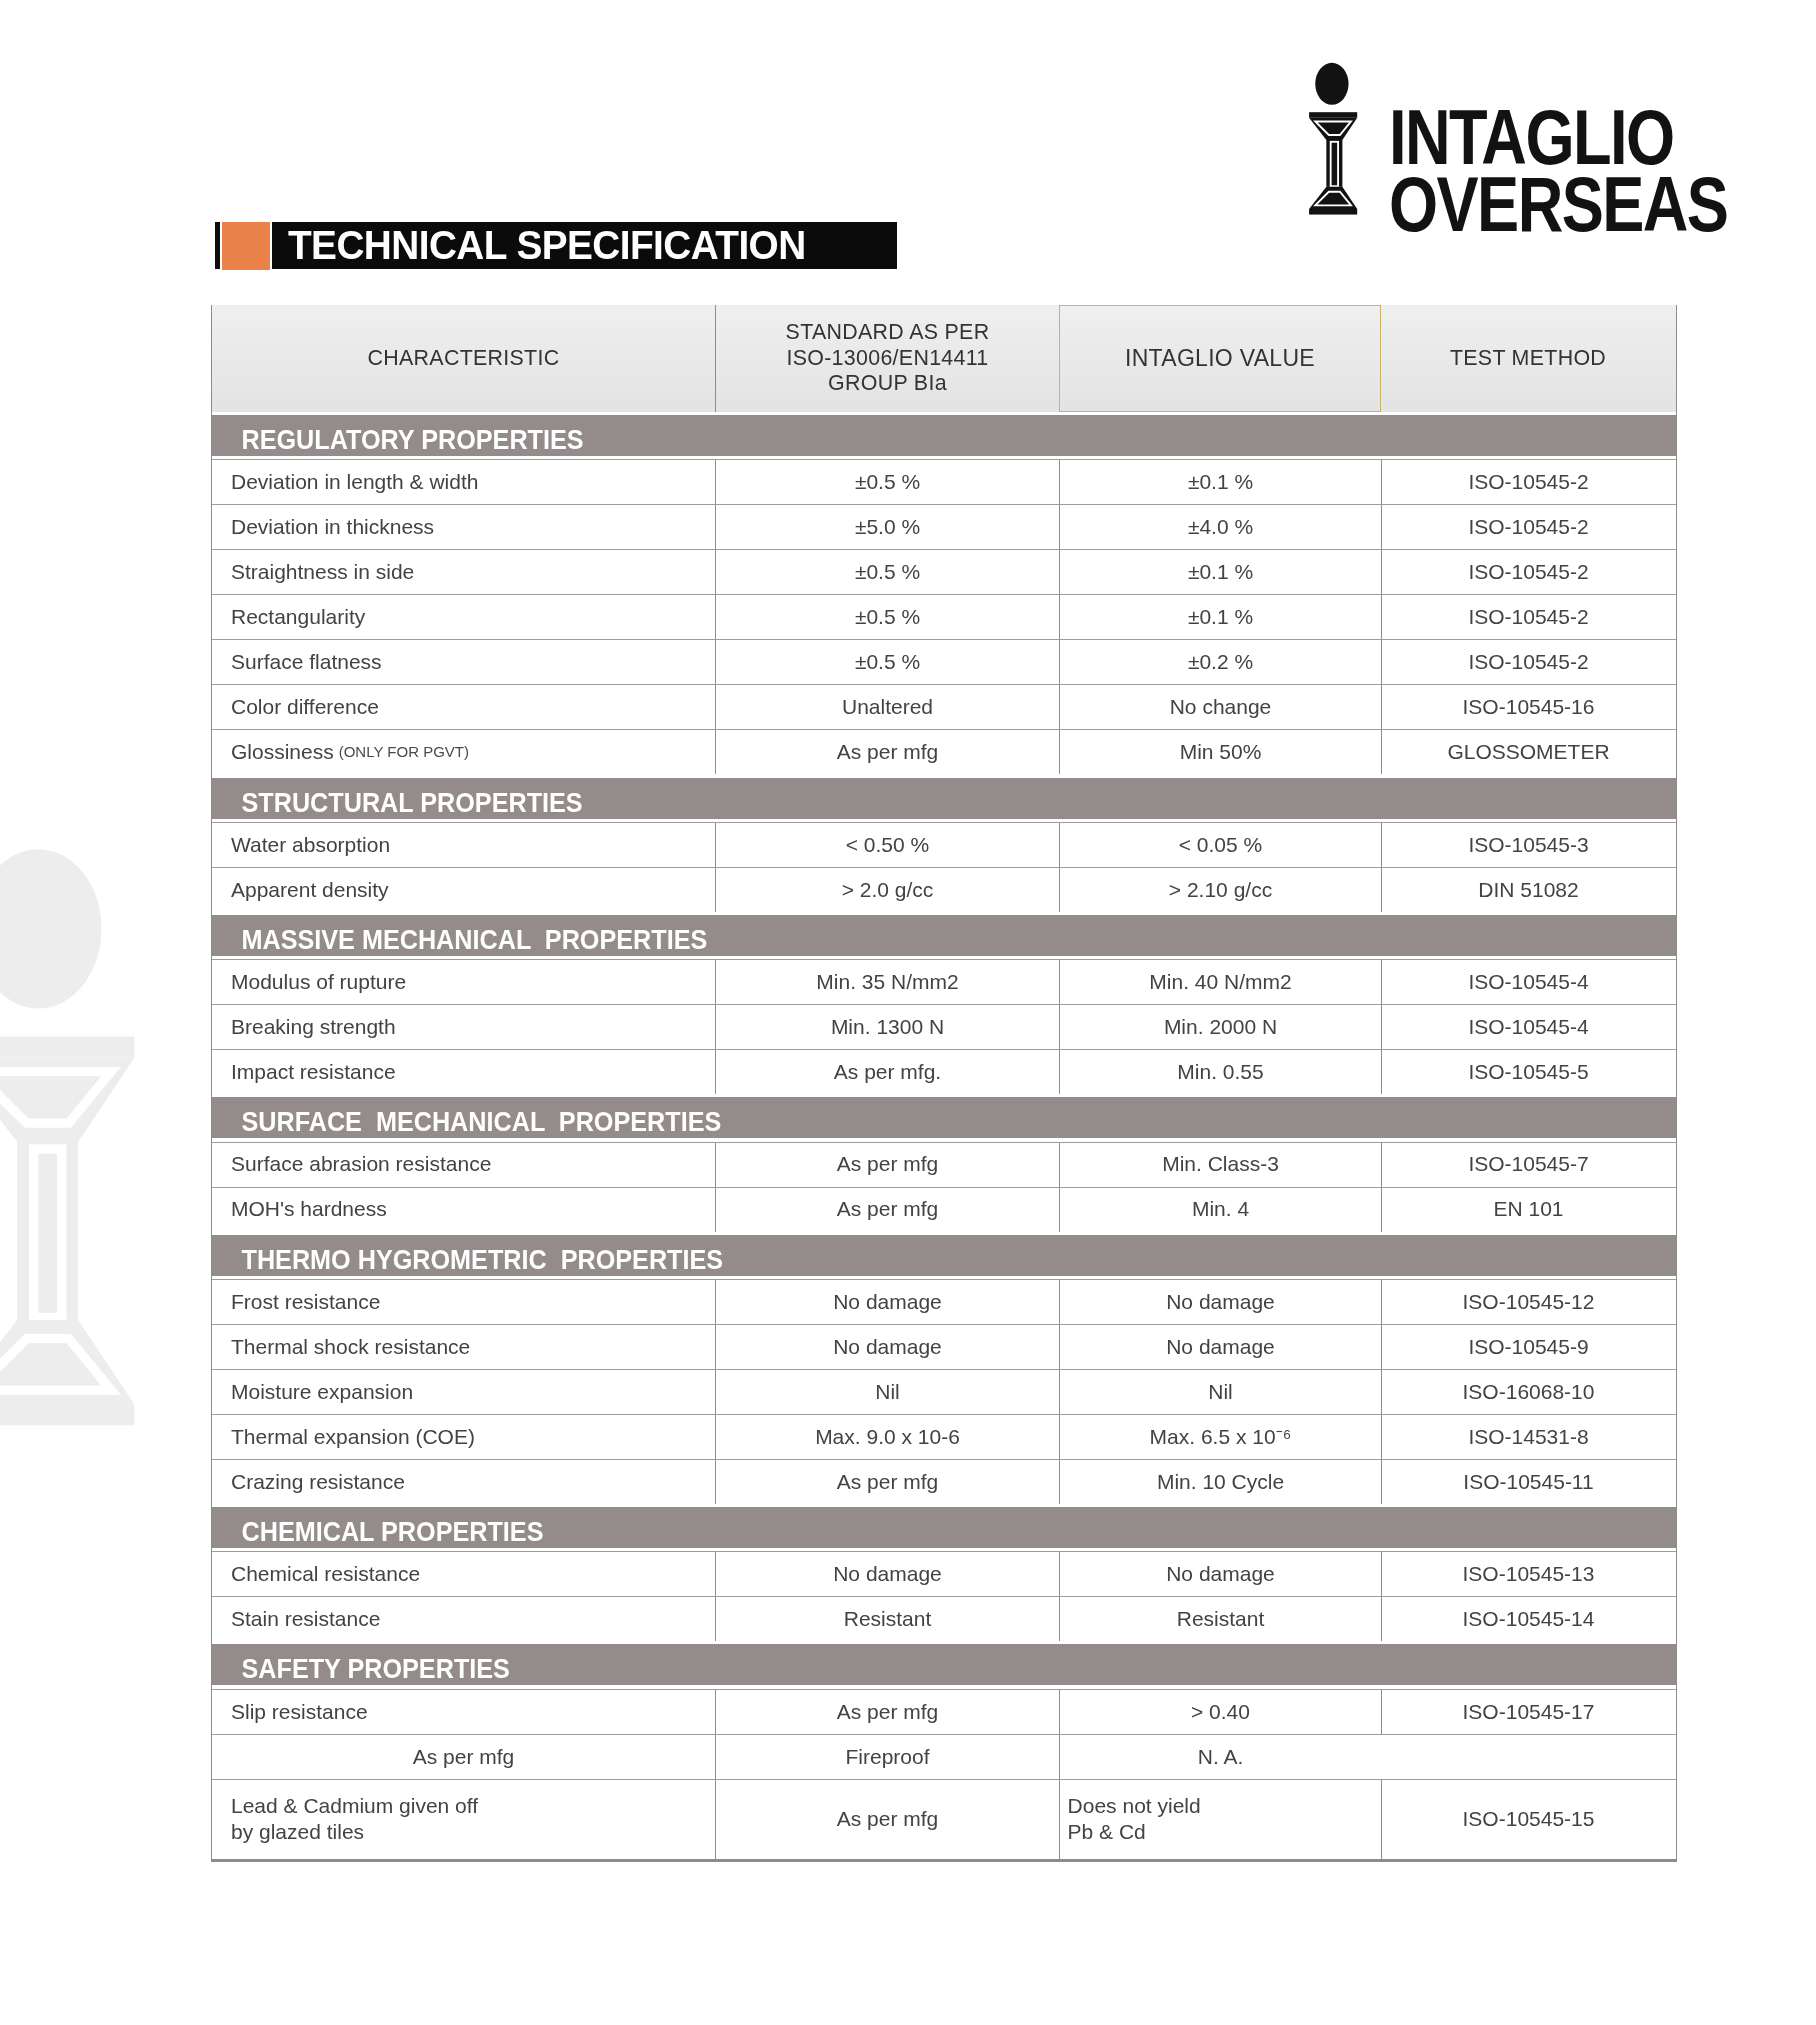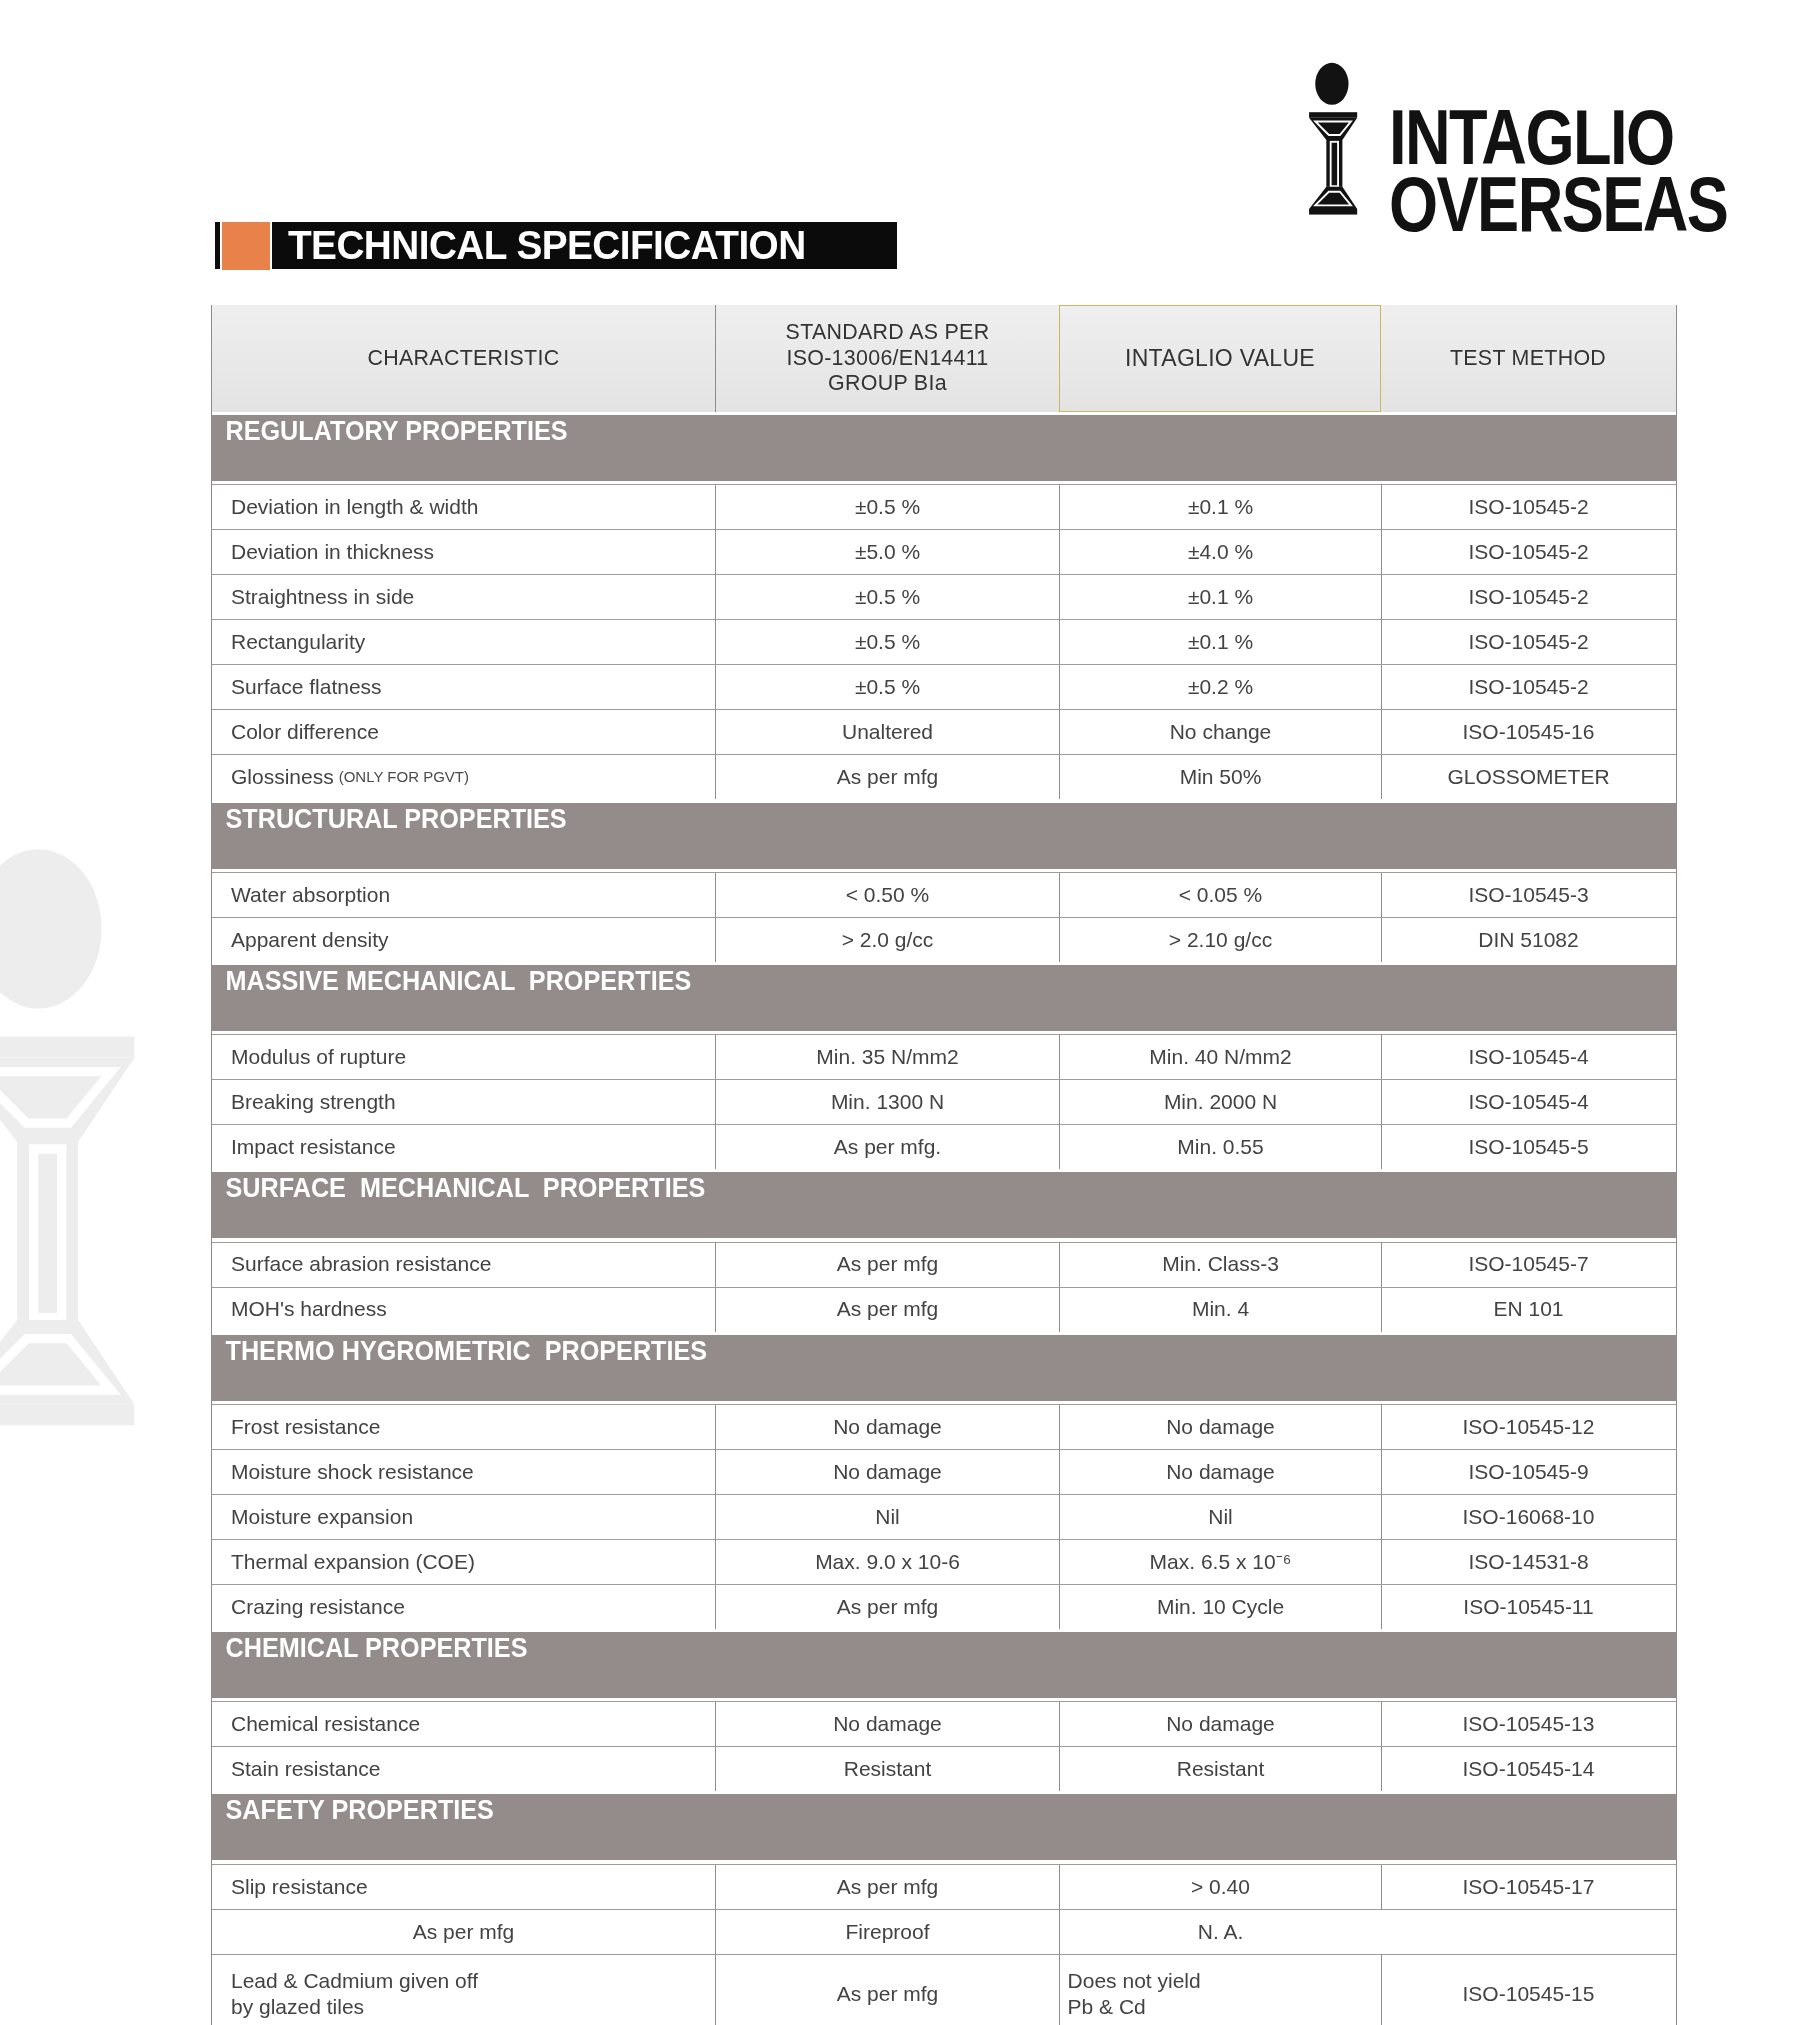--- a/index.html
+++ b/index.html
@@ -40,21 +40,21 @@
   .thead{background:linear-gradient(#f0efef,#e4e3e3);height:107px;}
   .hcell{
     display:flex;align-items:center;justify-content:center;text-align:center;
     color:#333333;font-size:21.4px;letter-spacing:0.3px;box-sizing:border-box;
     white-space:pre-line;line-height:1.2;
   }
   .hcell + .hcell{border-left:1.3px solid #8f8b8b;}
   .hcell.gold{border:1.9px solid #c9b562;font-size:23px;}
   .hcell.gold + .hcell{border-left:none;}
   .section-bar{
-    background:#948b8b;height:66px;margin:3.2px 0 3.2px 0;display:flex;align-items:flex-start;
+    background:#948b8b;height:41px;margin:3.2px 0 3.2px 0;display:flex;align-items:flex-end;padding-left:16px;
   }
   .section-title{
     color:#ffffff;font-weight:bold;font-size:28px;letter-spacing:0;
     padding-left:15px;transform:scaleX(.9);transform-origin:left center;white-space:pre;
   }
   .row{background:#ffffff;border-top:1.3px solid #a19c9c;}
   .row:first-child{border-top:none;}
   .cell{
     display:flex;align-items:center;min-height:44px;box-sizing:border-box;
     font-size:21px;color:#434343;line-height:1.25;white-space:pre-line;
@@ -217,21 +217,21 @@
       <div class="section-bar">
         <span class="section-title">THERMO HYGROMETRIC  PROPERTIES</span>
       </div>
       <div class="grid-row row">
         <div class="cell c-char"><span>Frost resistance</span></div>
         <div class="cell c-mid">No damage</div>
         <div class="cell c-mid">No damage</div>
         <div class="cell c-mid">ISO-10545-12</div>
       </div>
       <div class="grid-row row">
-        <div class="cell c-char"><span>Moisture shock resistance</span></div>
+        <div class="cell c-char"><span>Thermal shock resistance</span></div>
         <div class="cell c-mid">No damage</div>
         <div class="cell c-mid">No damage</div>
         <div class="cell c-mid">ISO-10545-9</div>
       </div>
       <div class="grid-row row">
         <div class="cell c-char"><span>Moisture expansion</span></div>
         <div class="cell c-mid">Nil</div>
         <div class="cell c-mid">Nil</div>
         <div class="cell c-mid">ISO-16068-10</div>
       </div>

